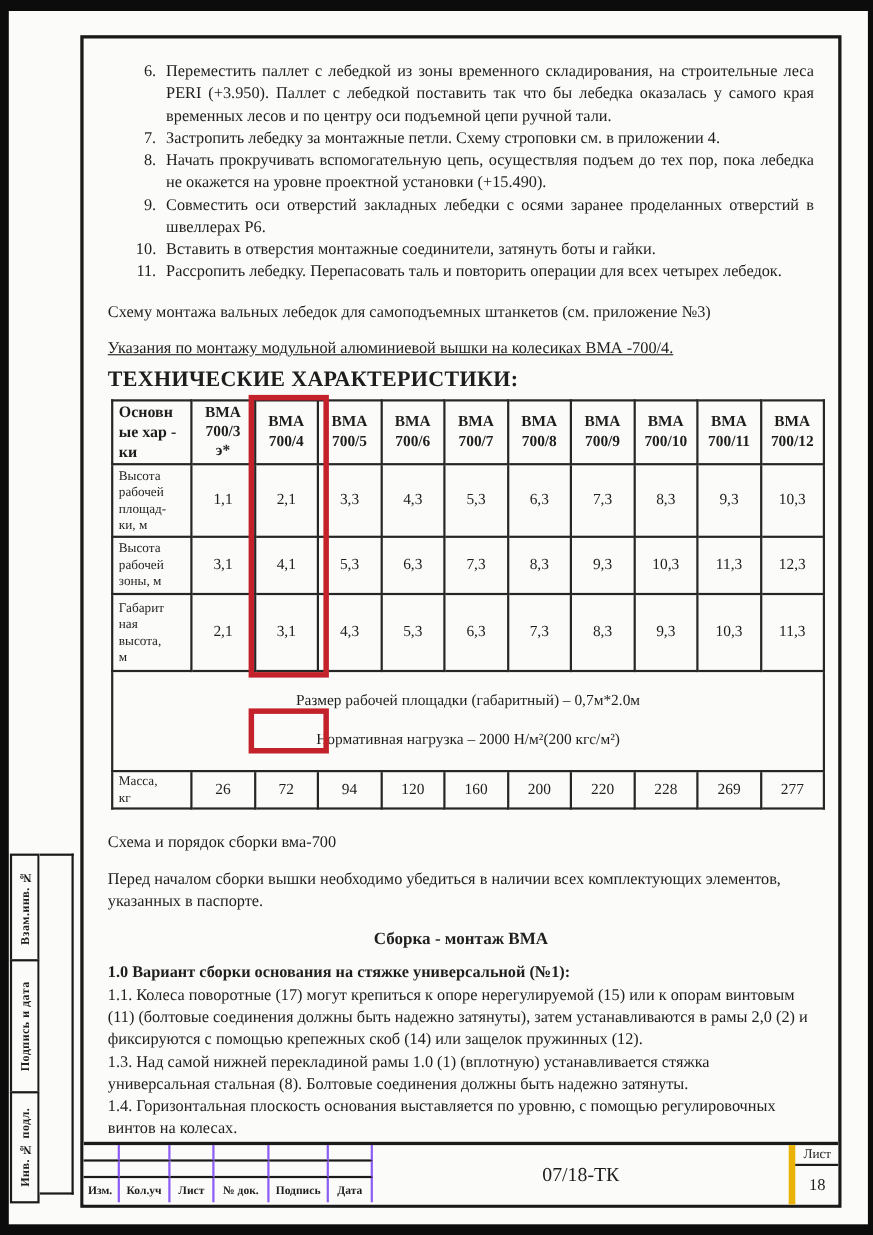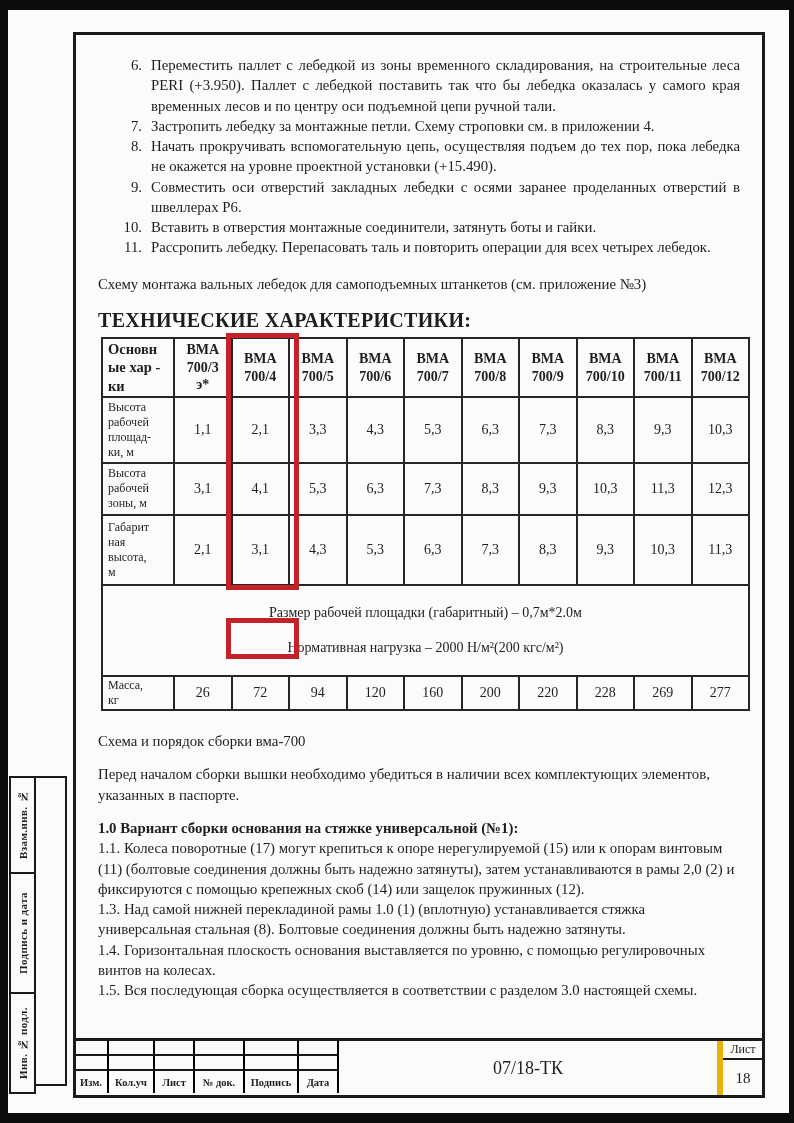--- a/index.html
+++ b/index.html
@@ -54,21 +54,21 @@
   .center-bold{text-align:center;font-weight:bold;font-size:15.5px;margin:4px 0 10px 0;}
   .bold-line{font-weight:bold;margin:0;}
   .step-par{margin:0;}
   
   .titleblock{
     position:absolute;left:-1px;right:-1px;bottom:-1px;height:55px;
     border-top:3px solid #1a1a1a;display:flex;background:#fbfbf9;
   }
   .tb-cols{display:grid;grid-template-columns:34px 46px 40px 50px 54px 40px;
     grid-template-rows:15px 15px 22px;}
-  .tb-cell{border-right:2px solid #000000;border-bottom:2px solid #1a1a1a;}
+  .tb-cell{border-right:2px solid #8b5cf6;border-bottom:2px solid #1a1a1a;}
   .tb-cell.lastrow{border-bottom:none;display:flex;align-items:center;justify-content:center;
     font-weight:bold;font-size:10.5px;}
   .tb-center{flex:1;display:flex;align-items:center;justify-content:center;
     font-size:18px;border-right:6px solid #eab308;}
   .tb-sheet{width:40px;display:flex;flex-direction:column;}
   .tb-sheet-lab{height:17px;border-bottom:2px solid #1a1a1a;display:flex;align-items:center;
     justify-content:center;font-size:12px;}
   .tb-sheet-num{flex:1;display:flex;align-items:center;justify-content:center;font-size:15px;}
   
   .sidebar{position:absolute;left:1px;top:766px;width:58px;height:314px;display:flex;}
@@ -132,20 +132,21 @@
           <span class="step-text">Вставить в отверстия монтажные соединители, затянуть боты и гайки.</span>
         </div>
         <div class="step">
           <span class="step-num">11.</span>
           <span class="step-text">Рассропить лебедку. Перепасовать таль и повторить операции для всех четырех лебедок.</span>
         </div>
       </div>
 
       <div class="para">Схему монтажа вальных лебедок для самоподъемных штанкетов (см. приложение №3)</div>
 
+      <div class="para underlined">Указания по монтажу модульной алюминиевой вышки на колесиках ВМА -700/4.</div>
 
       <div class="table-title">ТЕХНИЧЕСКИЕ ХАРАКТЕРИСТИКИ:</div>
 
       <div class="twrap">
         <table class="specs">
           <colgroup>
             <col style="width:72px">
               <col style="width:57.5px">
               <col style="width:57.5px">
               <col style="width:57.5px">
@@ -252,20 +253,21 @@
             <td>277</td>
           </tr>
         </tbody>
           </table>
         <div class="redbox redbox-col"></div>
         <div class="redbox redbox-mass"></div>
       </div>
 
       <div class="para gap-top">Схема и порядок сборки вма-700</div>
       <div class="para">Перед началом сборки вышки необходимо убедиться в наличии всех комплектующих элементов, указанных в паспорте.</div>
+      <div class="center-bold">Сборка - монтаж ВМА</div>
       <div class="bold-line">1.0 Вариант сборки основания на стяжке универсальной (№1):</div>
       <div class="step-par">1.1. Колеса поворотные (17) могут крепиться к опоре нерегулируемой (15) или к опорам винтовым (11) (болтовые соединения должны быть надежно затянуты), затем устанавливаются в рамы 2,0 (2) и фиксируются с помощью крепежных скоб (14) или защелок пружинных (12).</div>
       <div class="step-par">1.3. Над самой нижней перекладиной рамы 1.0 (1) (вплотную) устанавливается стяжка универсальная стальная (8). Болтовые соединения должны быть надежно затянуты.</div>
       <div class="step-par">1.4. Горизонтальная плоскость основания выставляется по уровню, с помощью регулировочных винтов на колесах.</div>
       <div class="step-par">1.5. Вся последующая сборка осуществляется в соответствии с разделом 3.0 настоящей схемы.</div>
     </div>
 
     <div class="titleblock">
       <div class="tb-cols">
         <div class="tb-cell"></div>

